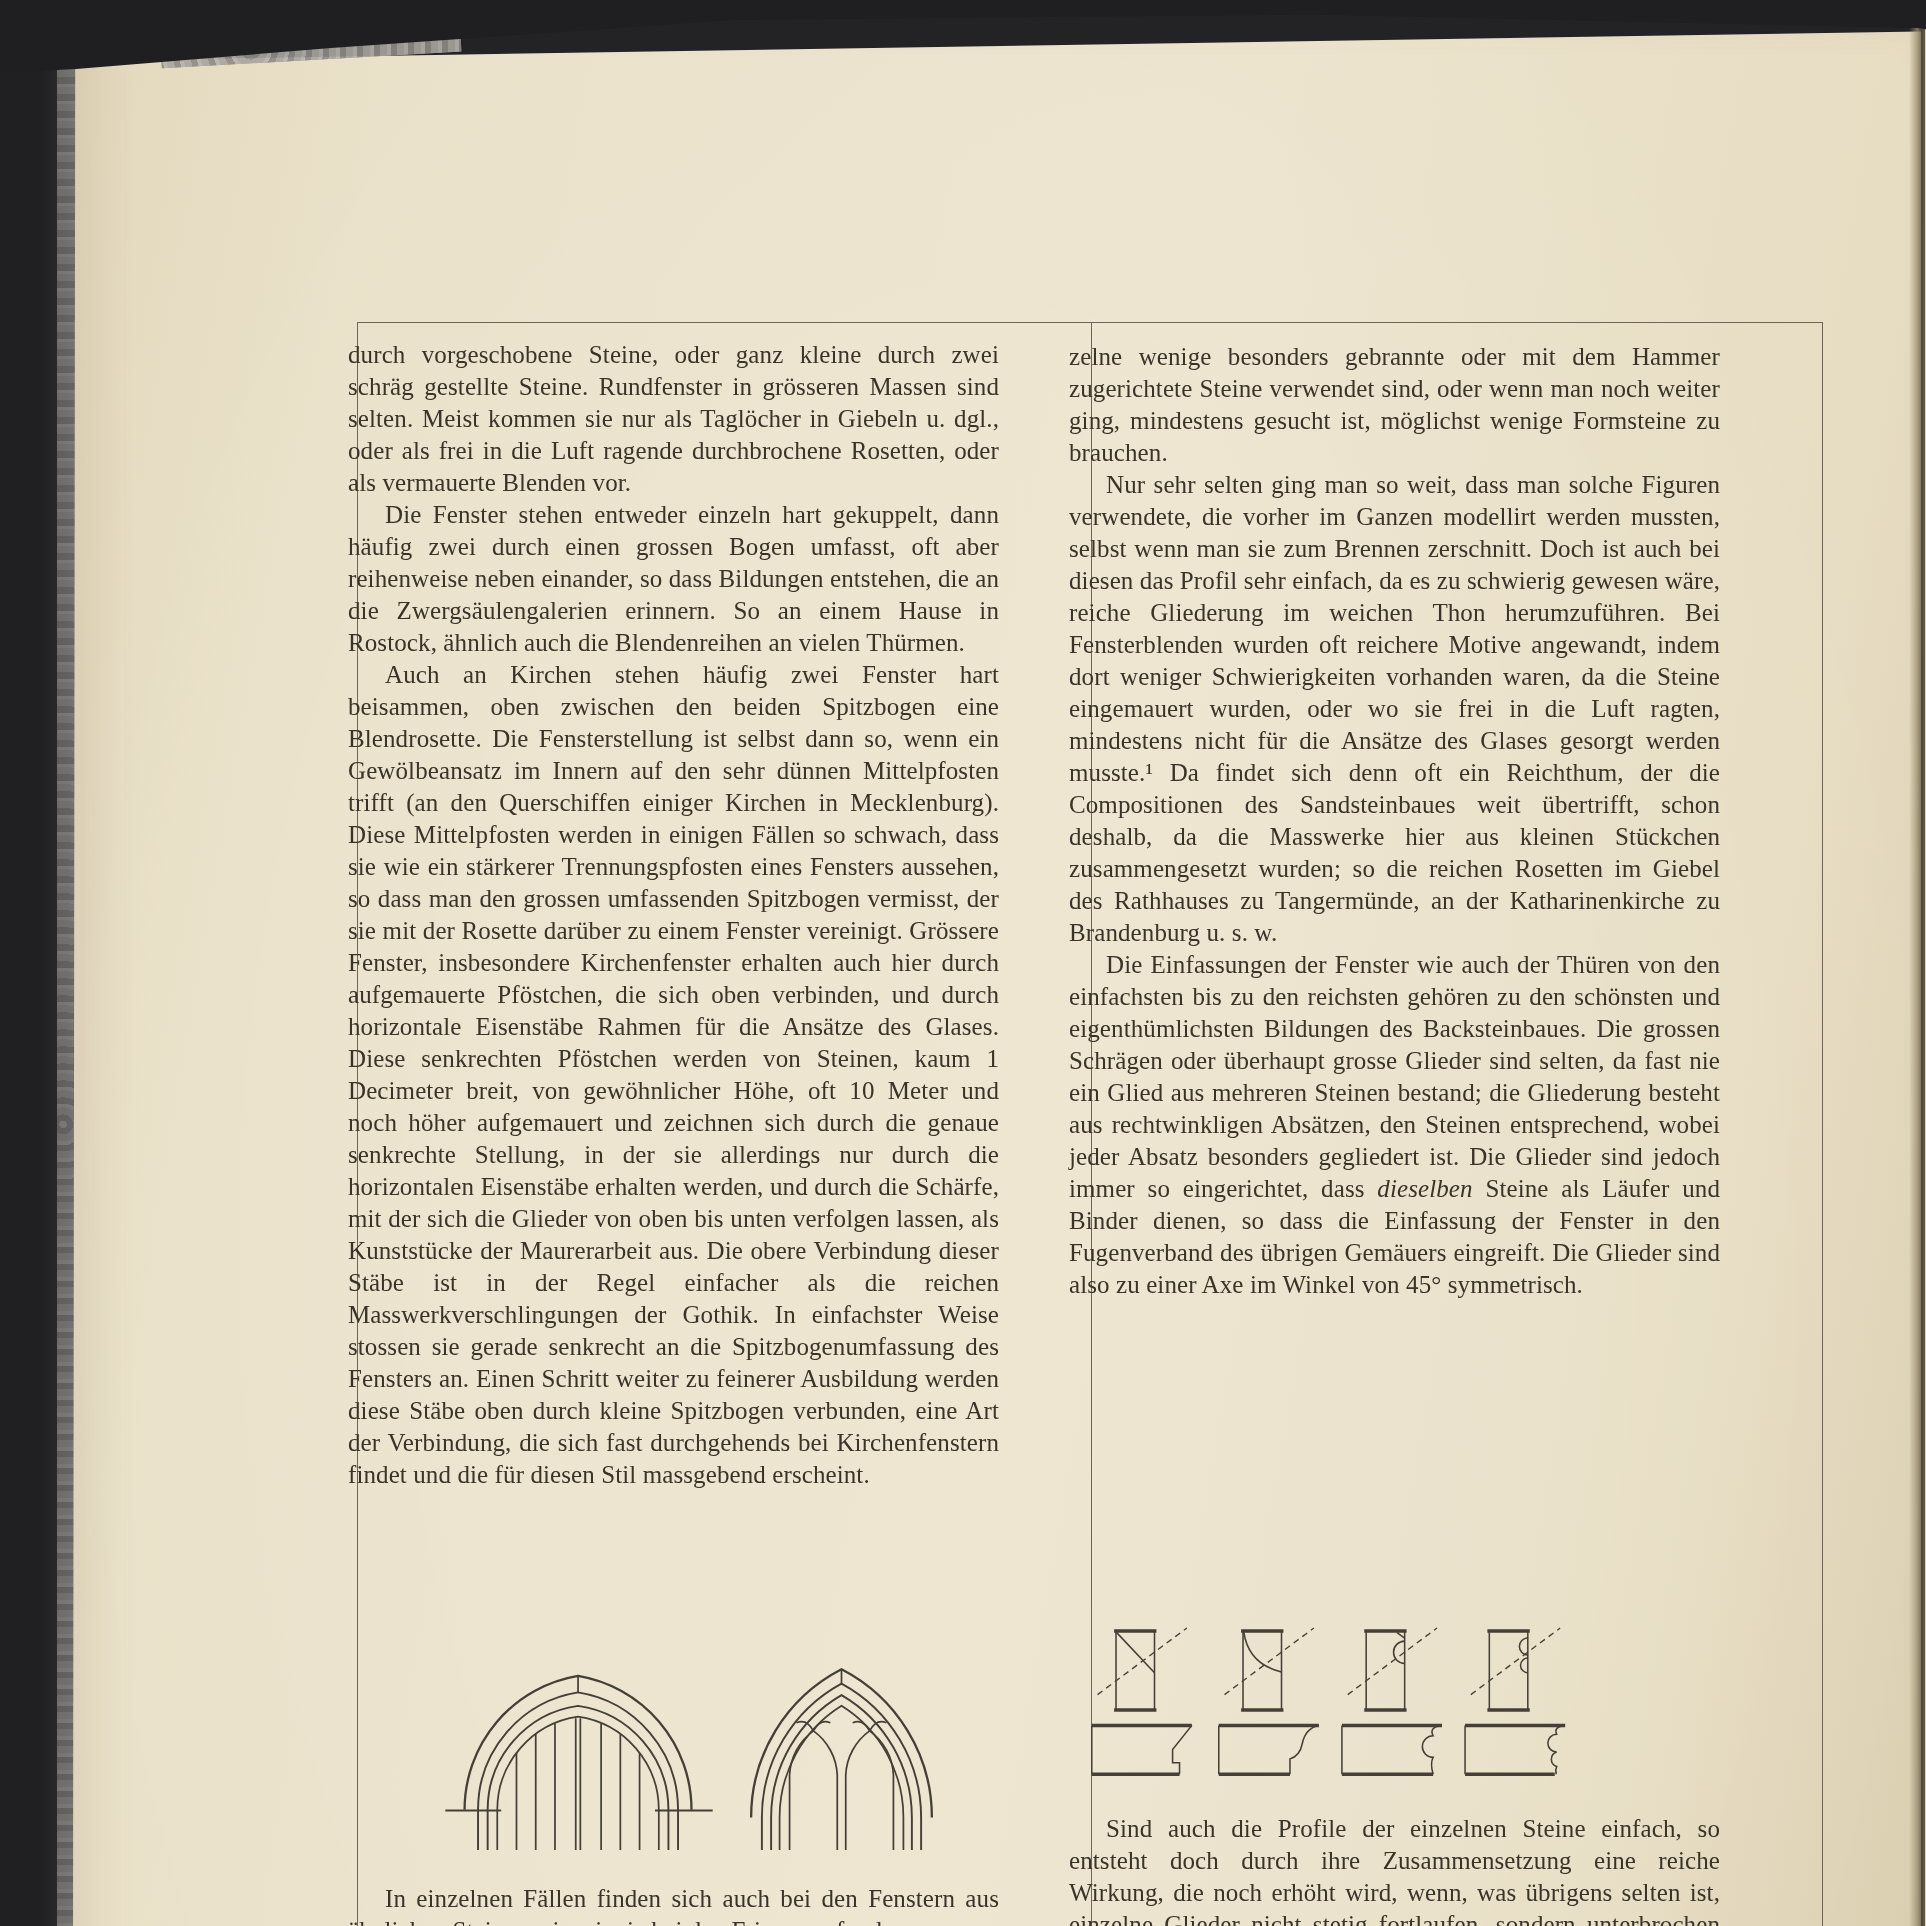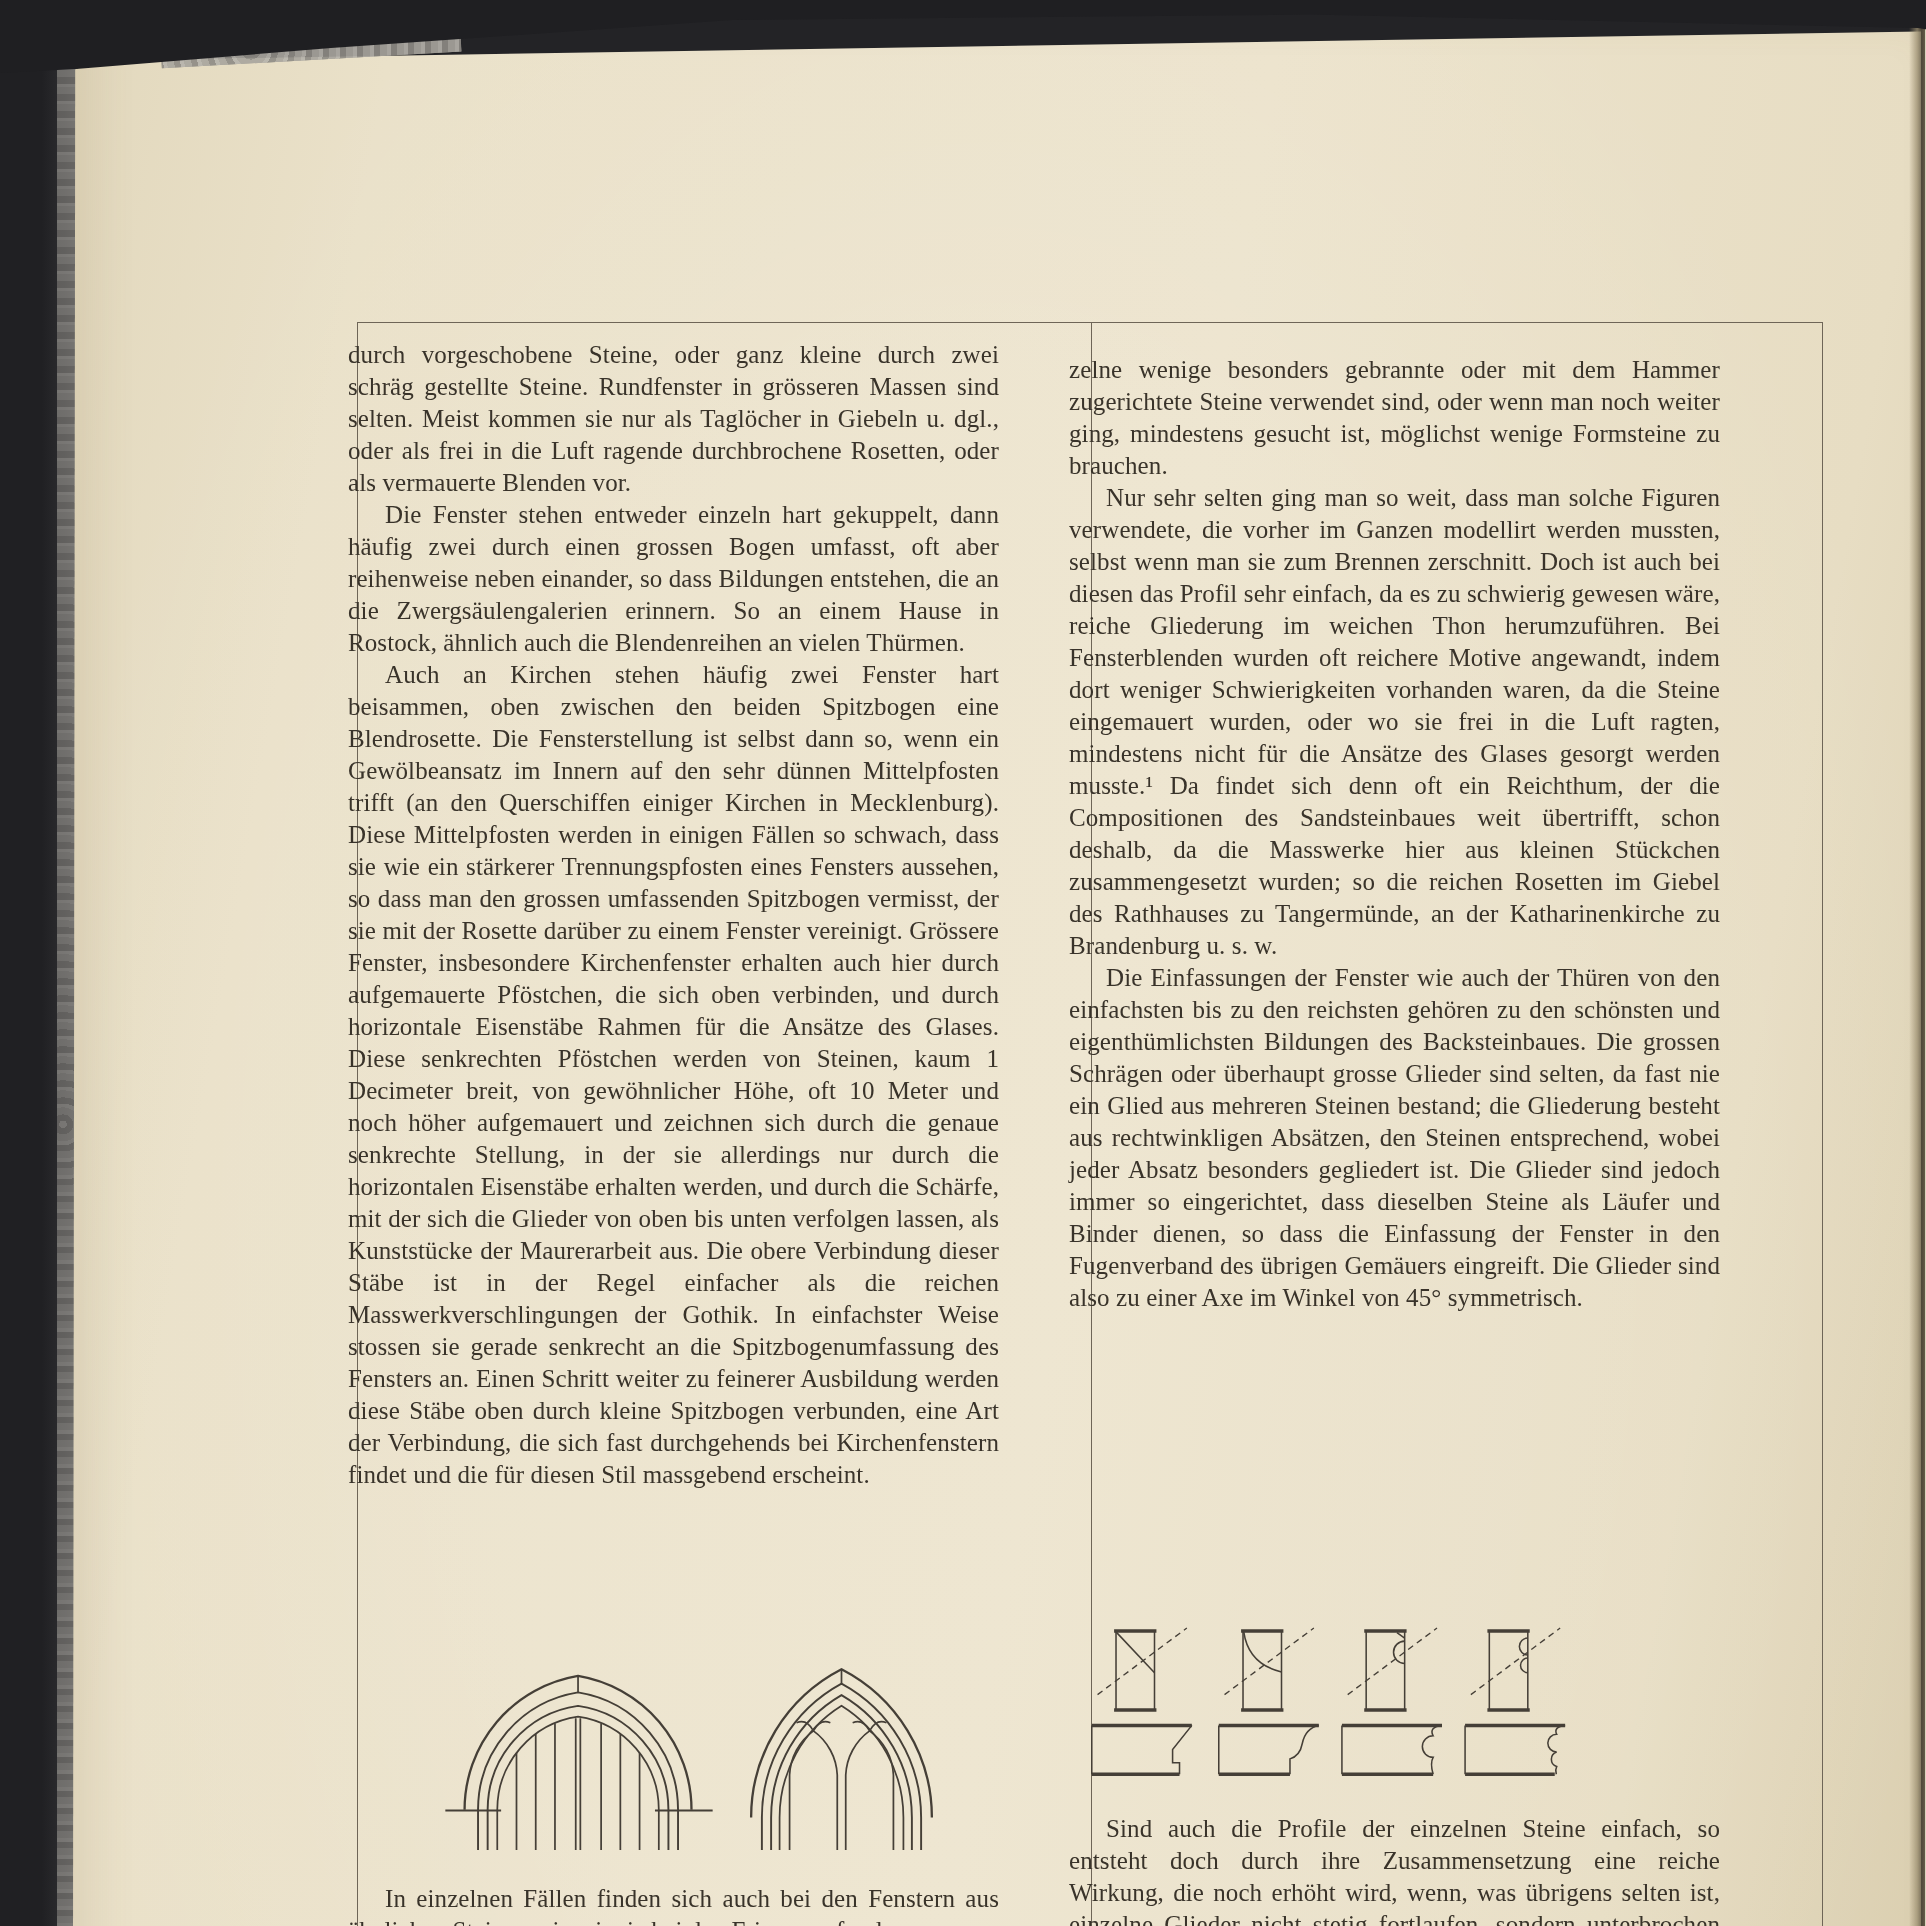--- a/index.html
+++ b/index.html
@@ -45,21 +45,21 @@
     clip-path:polygon(0 0,1971px 0,1971px 37px,1918px 28px,1310px 14.6px,732px 20px,331px 48px,76px 69px,0 73px);}
   
   #frame{ left:288px; top:307px; width:1466px; height:2194px;
     border:1.5px solid #6e6557; box-sizing:border-box;}
   #divider{ left:1022px; top:307px; width:0; height:2194px; border-left:1.5px solid #6e6557;}
   
   .col{ width:651px; color:#39332a; font-size:25px; line-height:32px;
     text-align:justify; letter-spacing:0.1px;}
   .para{ margin:0; }
   .indent{ text-indent:37px; }
-  .it{ }
+  .it{ font-style:italic; }
   
   svg{ overflow:visible; }
   .ink{ stroke:#453f37; fill:none; }
 </style>
 </head>
 <body>
 
 <div id="binding" class="abs"></div>
 <div id="left-leather" class="abs"></div>
 <div id="left-marble" class="abs marble"></div>
@@ -95,21 +95,21 @@
       <path d="M 1046,515 V 320 A 150,150 0 0 1 1108,205 A 150,150 0 0 1 1170,320 V 515" stroke-width="4.5"></path>
       <path d="M 962,205 C 950,183 934,177 918,184 M 962,205 C 974,183 990,177 1006,184
                M 1108,205 C 1096,183 1080,177 1064,184 M 1108,205 C 1120,183 1136,177 1152,184" stroke-width="4"></path>
     </g>
   </svg>
 
   <div class="abs col" style="left:279px; top:1868px;">
     <p class="para indent">In einzelnen Fällen finden sich auch bei den Fenstern aus ähnlichen Steinen wie wir sie bei den Friesen gefunden</p>
   </div>
 
-  <div class="abs col" style="left:1000px; top:339px;">
+  <div class="abs col" style="left:1000px; top:326px;">
     <p class="para">zelne wenige besonders gebrannte oder mit dem Hammer zugerichtete Steine verwendet sind, oder wenn man noch weiter ging, mindestens gesucht ist, möglichst wenige Formsteine zu brauchen.</p>
     <p class="para indent">Nur sehr selten ging man so weit, dass man solche Figuren verwendete, die vorher im Ganzen modellirt werden mussten, selbst wenn man sie zum Brennen zerschnitt. Doch ist auch bei diesen das Profil sehr einfach, da es zu schwierig gewesen wäre, reiche Gliederung im weichen Thon herumzuführen. Bei Fensterblenden wurden oft reichere Motive angewandt, indem dort weniger Schwierigkeiten vorhanden waren, da die Steine eingemauert wurden, oder wo sie frei in die Luft ragten, mindestens nicht für die Ansätze des Glases gesorgt werden musste.¹ Da findet sich denn oft ein Reichthum, der die Compositionen des Sandsteinbaues weit übertrifft, schon deshalb, da die Masswerke hier aus kleinen Stückchen zusammengesetzt wurden; so die reichen Rosetten im Giebel des Rathhauses zu Tangermünde, an der Katharinenkirche zu Brandenburg u. s. w.</p>
     <p class="para indent"><span>Die Einfassungen der Fenster wie auch der Thüren von den einfachsten bis zu den reichsten gehören zu den schönsten und eigenthümlichsten Bildungen des Backsteinbaues. Die grossen Schrägen oder überhaupt grosse Glieder sind selten, da fast nie ein Glied aus mehreren Steinen bestand; die Gliederung besteht aus rechtwinkligen Absätzen, den Steinen entsprechend, wobei jeder Absatz besonders gegliedert ist. Die Glieder sind jedoch immer so eingerichtet, dass </span><span class="it">dieselben</span><span> Steine als Läufer und Binder dienen, so dass die Einfassung der Fenster in den Fugenverband des übrigen Gemäuers eingreift. Die Glieder sind also zu einer Axe im Winkel von 45° symmetrisch.</span></p>
   </div>
 
   <svg class="abs" style="left:1017px; top:1612px;" width="508" height="166" viewBox="0 0 1320 430">
     <g class="ink">
       <rect x="78" y="10" width="100" height="205" stroke-width="4"></rect>
       <path d="M 73,10 H 183 M 73,215 H 183" stroke-width="9"></path>
       <path d="M 30,175 L 262,2" stroke-width="3.5" stroke-dasharray="16 12"></path>

